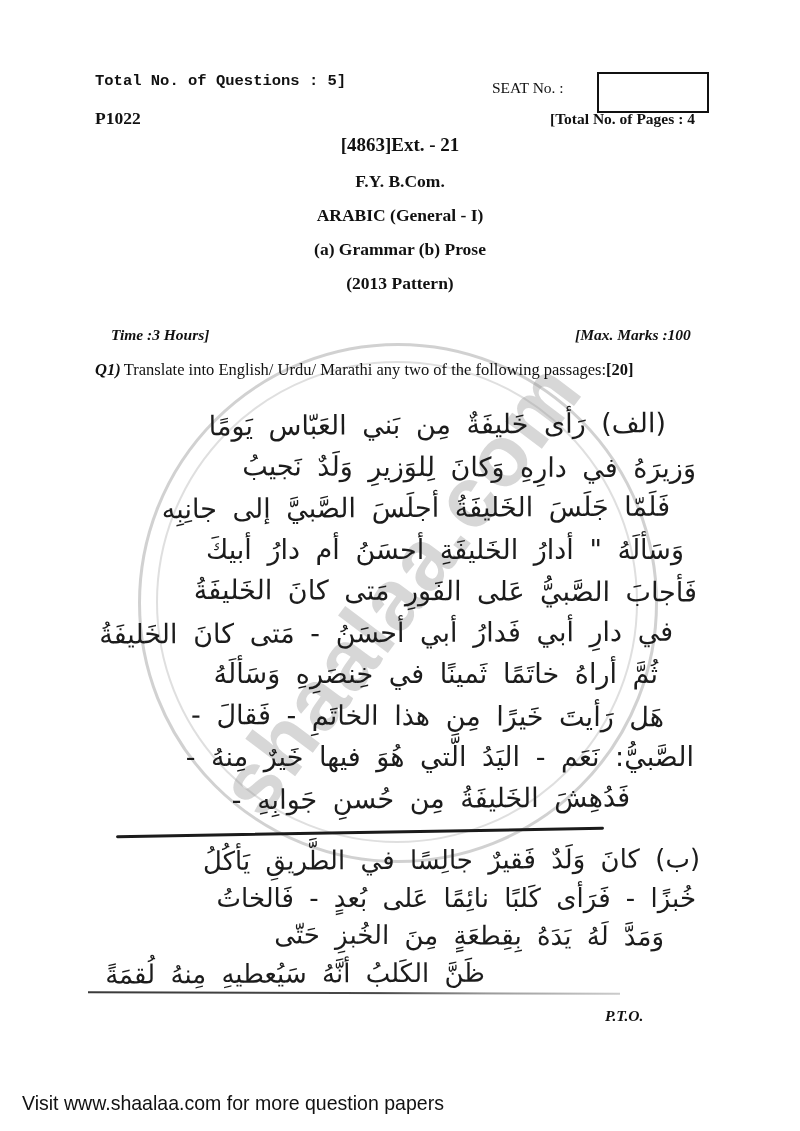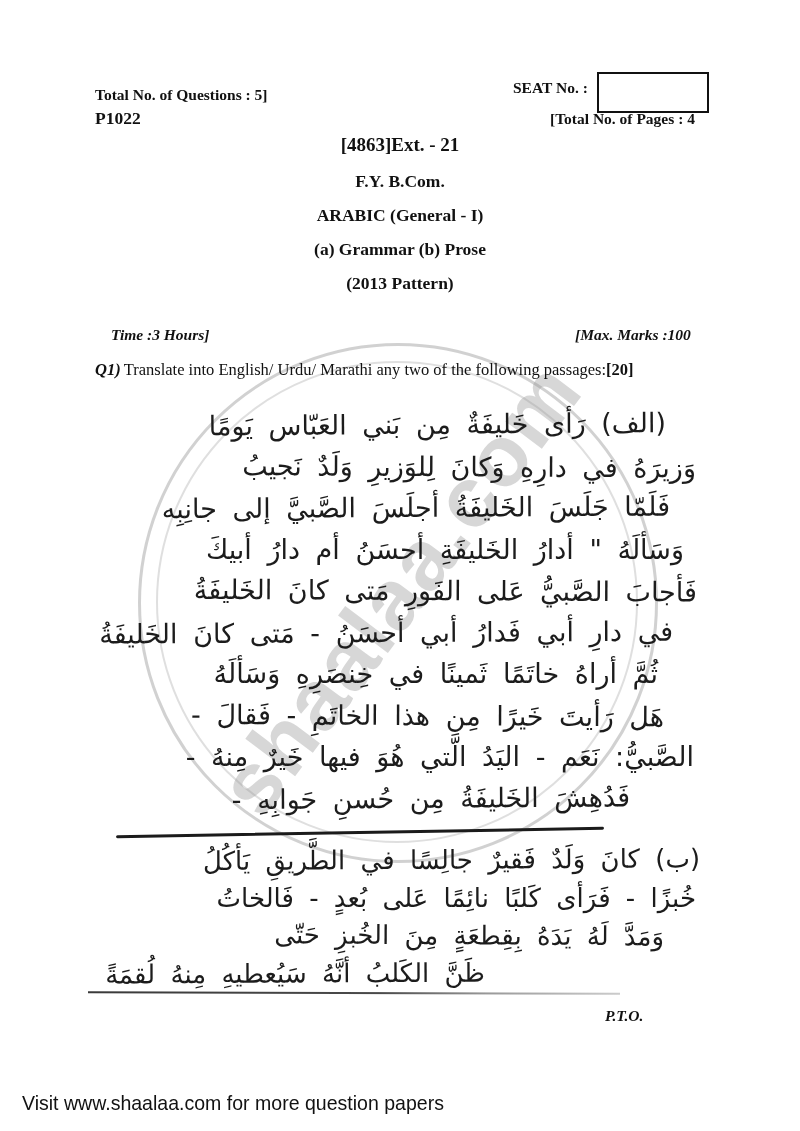--- a/index.html
+++ b/index.html
@@ -12,22 +12,22 @@
   .wm-ring-inner{position:absolute;left:156px;top:361px;width:478px;height:478px;
         border:2.5px solid rgba(184,184,184,.45);border-radius:50%;}
   .wm-text{position:absolute;left:400px;top:588px;
         transform:translate(-50%,-50%) rotate(-53deg);
         font-family:"Liberation Sans",sans-serif;font-size:86px;font-weight:bold;
         color:rgba(150,150,150,.38);letter-spacing:2px;white-space:nowrap;}
   
   #content{position:absolute;inset:0;z-index:1;}
   .abs{position:absolute;}
   .bi{font-weight:bold;font-style:italic;}
-  .total-q{left:95px;top:86px;font-size:15.5px;font-weight:bold;}
-  .seat-label{left:492px;top:79px;font-size:15.5px;font-weight:bold;margin-left:21px;}
+  .total-q{left:95px;top:72px;font-size:15.5px;font-weight:bold;font-family:Liberation Mono, monospace;}
+  .seat-label{left:492px;top:79px;font-size:15.5px;font-weight:normal;}
   .seat-box{left:597px;top:72px;width:108px;height:37px;border:2px solid #111;background:#fff;}
   .paper-code{left:95px;top:108px;font-size:17.5px;font-weight:bold;}
   .total-pages{left:550px;top:110px;font-size:15.5px;font-weight:bold;text-align:center;}
   .cline{left:0;width:800px;text-align:center;font-weight:bold;}
   .exam-code{top:134px;font-size:19px;}
   .course{top:171px;font-size:17.5px;}
   .subject{top:205px;font-size:17.5px;}
   .sections{top:239px;font-size:17.5px;}
   .pattern{top:273px;font-size:17.5px;}
   .time{left:111px;top:326px;font-size:15.5px;}

